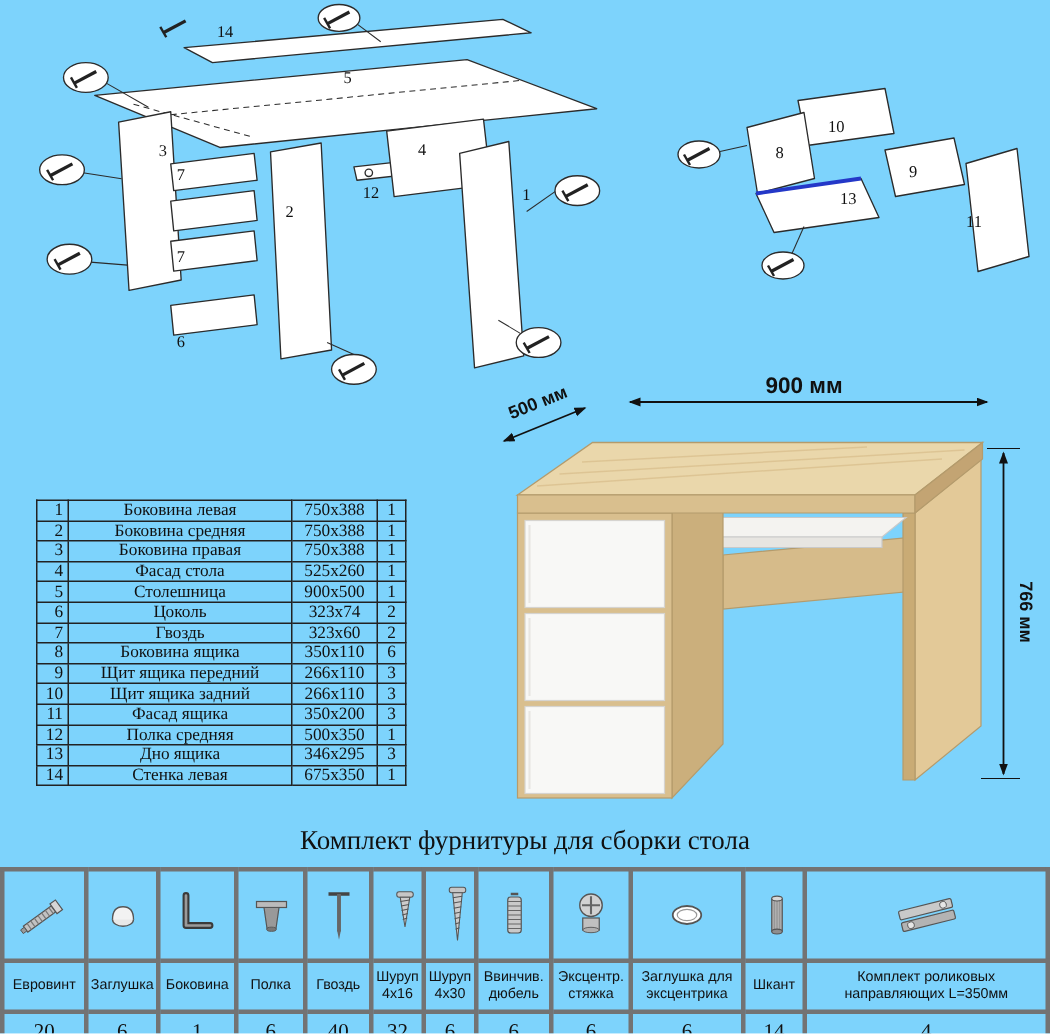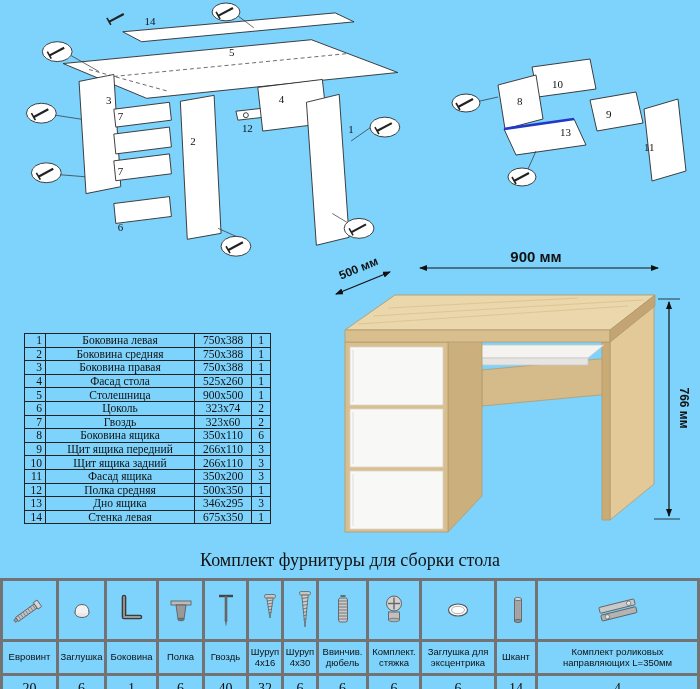--- a/index.html
+++ b/index.html
@@ -388,21 +388,21 @@
         </tr>
       <tr id="hw-names">
           <td class="hw-name-cell">Евровинт</td>
           <td class="hw-name-cell">Заглушка</td>
           <td class="hw-name-cell">Боковина</td>
           <td class="hw-name-cell">Полка</td>
           <td class="hw-name-cell">Гвоздь</td>
           <td class="hw-name-cell">Шуруп 4x16</td>
           <td class="hw-name-cell">Шуруп 4x30</td>
           <td class="hw-name-cell">Ввинчив. дюбель</td>
-          <td class="hw-name-cell">Комплект. стяжка</td>
+          <td class="hw-name-cell">Эксцентр. стяжка</td>
           <td class="hw-name-cell">Заглушка для эксцентрика</td>
           <td class="hw-name-cell">Шкант</td>
           <td class="hw-name-cell">Комплект роликовых направляющих L=350мм</td>
         </tr>
       <tr id="hw-qtys">
           <td class="hw-qty-cell">20</td>
           <td class="hw-qty-cell">6</td>
           <td class="hw-qty-cell">1</td>
           <td class="hw-qty-cell">6</td>
           <td class="hw-qty-cell">40</td>

